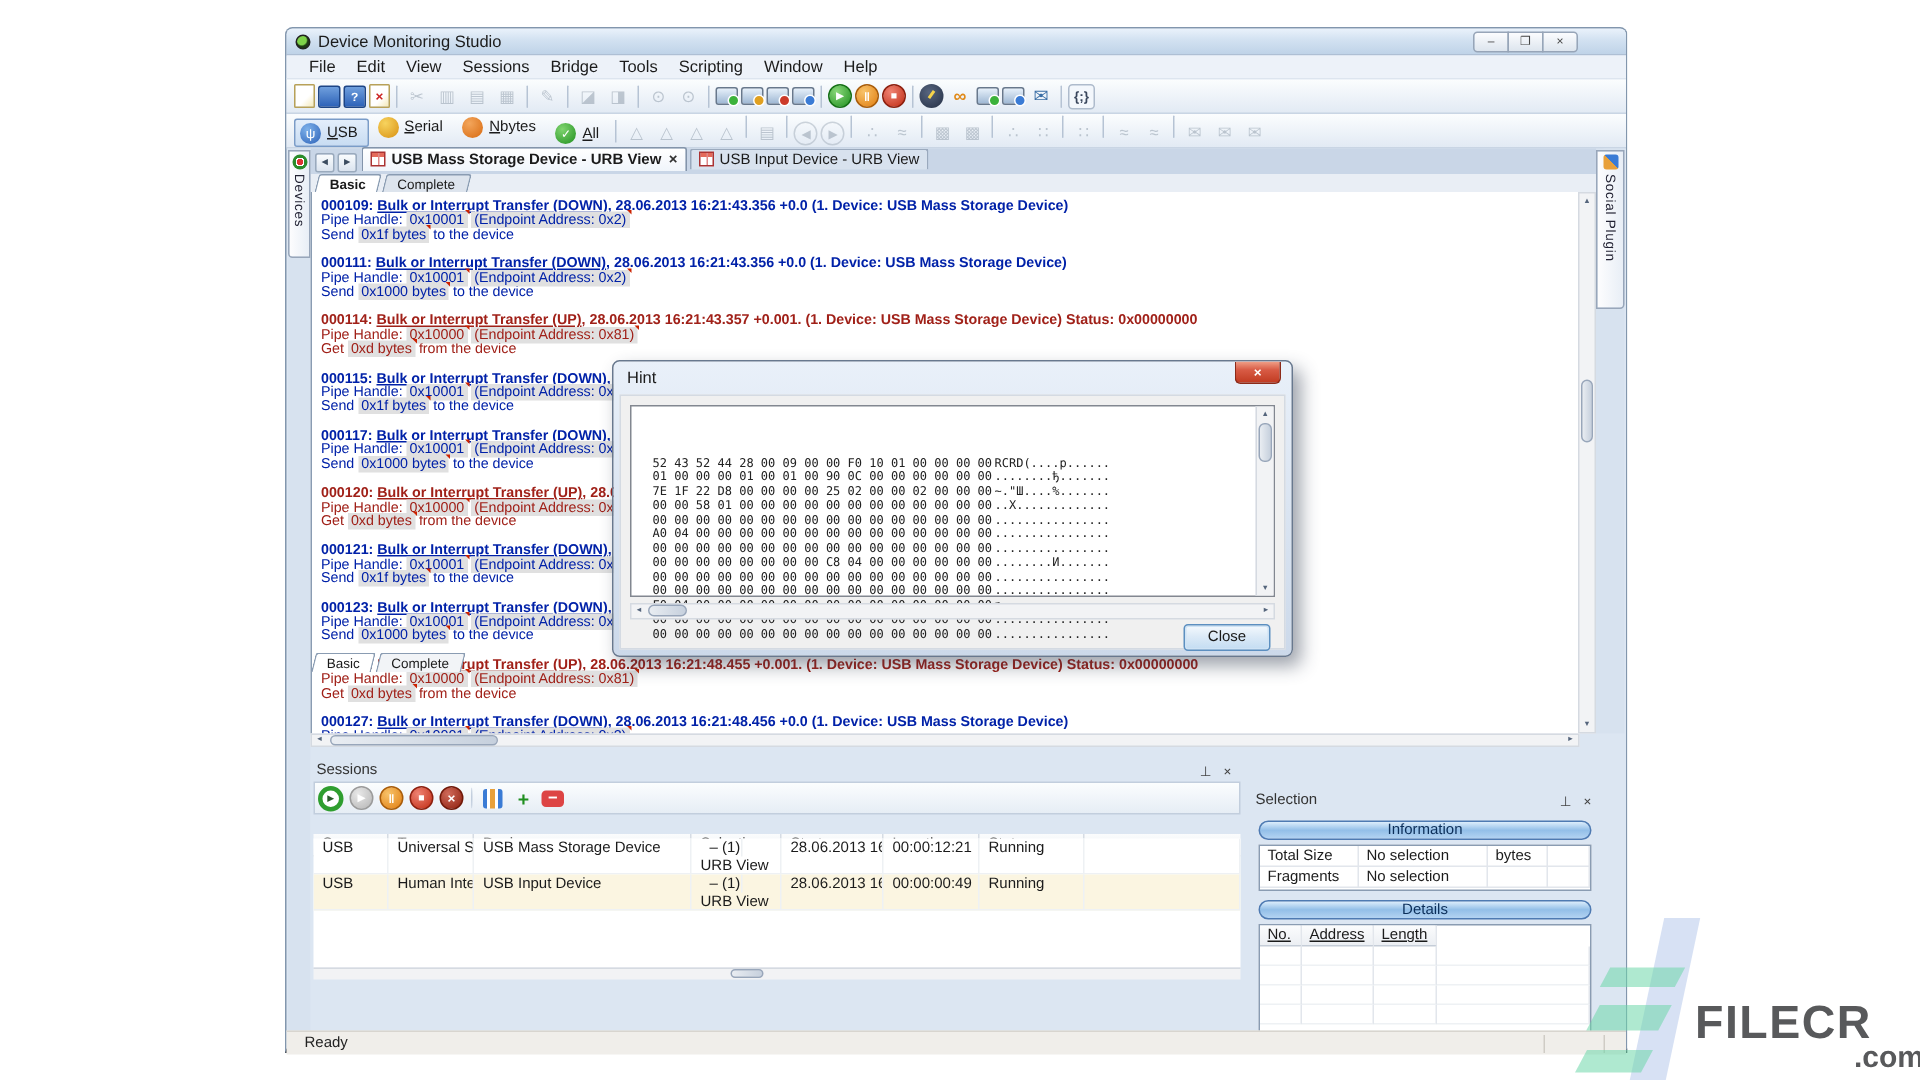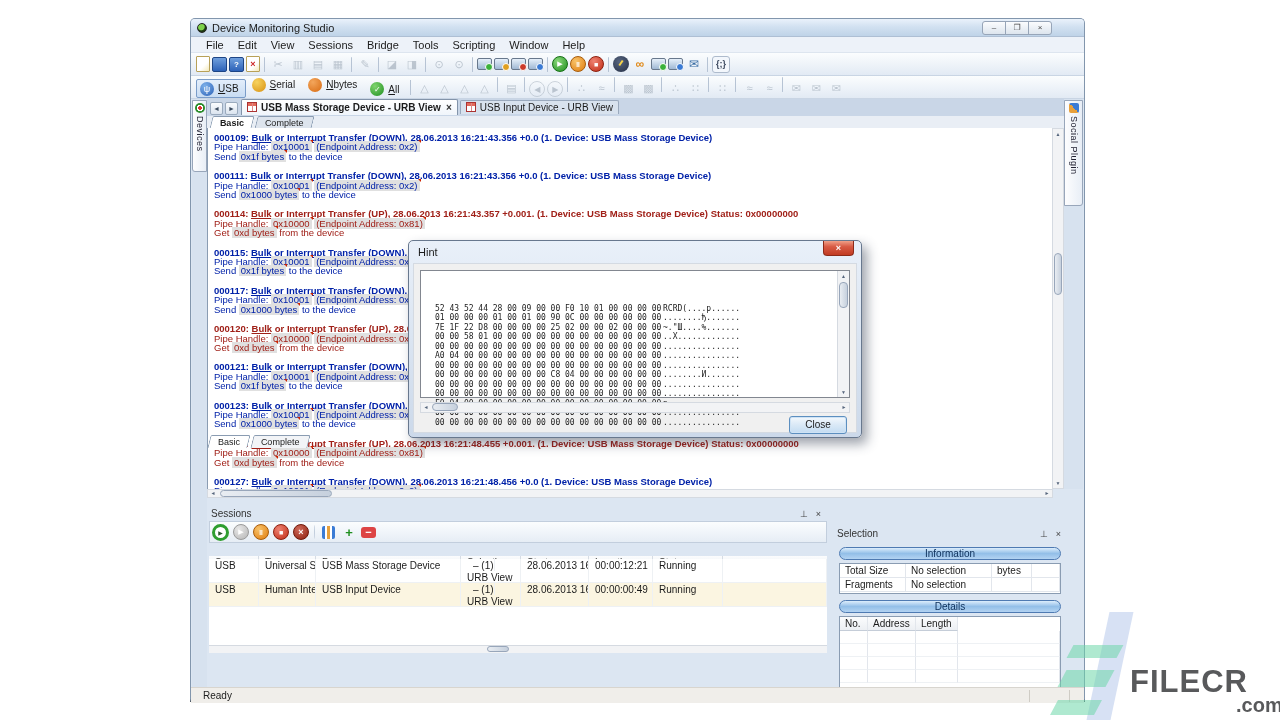--- a/index.html
+++ b/index.html
@@ -156,21 +156,21 @@
   .srow.alt { background:#fbf5e1; }
   .proc2 { display:block; padding:1px 0 0 0 !important; border:none !important; }
   .sess-hs { position:absolute; left:2px; top:139px; width:618px; height:8px; background:#f2f3f5; border-top:1px solid #d5dae1; }
 
   .selection { position:absolute; left:642px; top:487px; width:236px; height:175px; background:#dce6f2;margin-top:20px; }
   .pill { height:13px; border:1px solid #4e7ab2; border-radius:7px; background:linear-gradient(#dcedfc,#93bfe8 50%,#b3d3f2);
           font-size:10px; font-weight:normal; line-height:12px; text-align:center; color:#0b2e59; }
   .selbox { background:#fff; border:1px solid #8a9cb2; position:absolute; }
   .igrid { display:grid; grid-template-columns:66px 86px 40px 1fr; font-size:10px; color:#1b1b1b; }
   .igrid span { padding:1px 0 0 5px; border-right:1px solid #e2e6ec; border-bottom:1px solid #e2e6ec; height:14px; white-space:nowrap; overflow:hidden; }
-  .dgrid { display:grid; grid-template-columns:28px 48px 42px 1fr; font-size:10px; color:#1b1b1b; }
+  .dgrid { display:grid; grid-template-columns:28px 48px 42px 1fr; font-size:10px; color:#1b1b1b;text-decoration:underline; }
   .dgrid span { padding:1px 0 0 5px; border-right:1px solid #e2e6ec; height:14px; }
   .dhdr span { border-bottom:1px solid #c5cdd8; background:linear-gradient(#fbfcfd,#eceff3); }
   .drow span { border-bottom:1px solid #eef1f4; height:13px; }
 
   
   .statusbar { position:absolute; left:0; top:668px; width:100%; height:16px; background:#f0eeea;
                border-top:1px solid #d8d5cf; font-size:10px; color:#222; display:flex; align-items:center; padding-left:12px; }
   .st-sep { position:absolute; top:2px; width:1px; height:12px; background:#cfccc5; }
 
   

